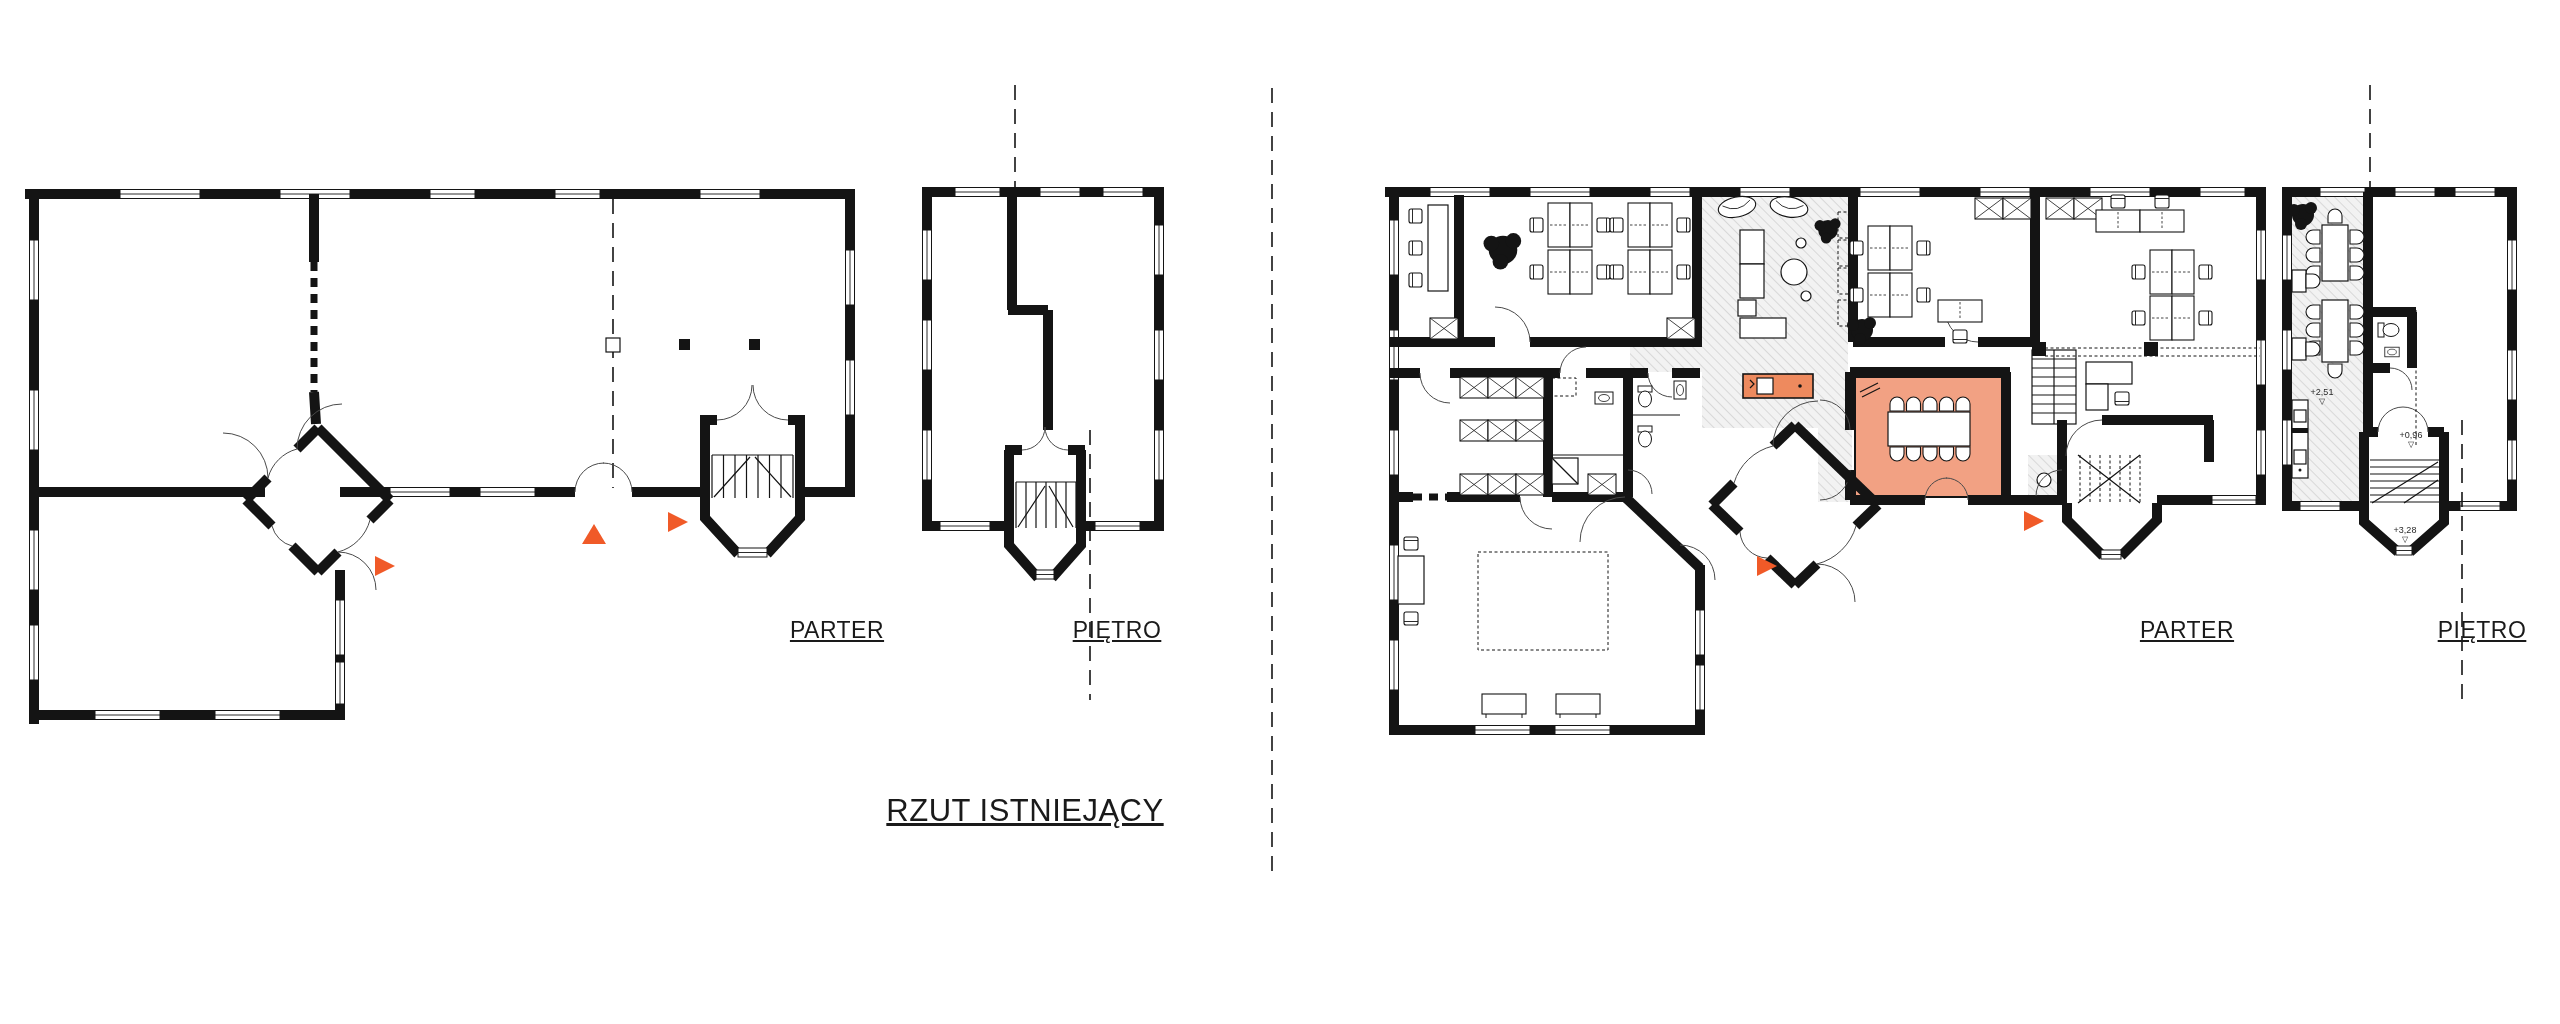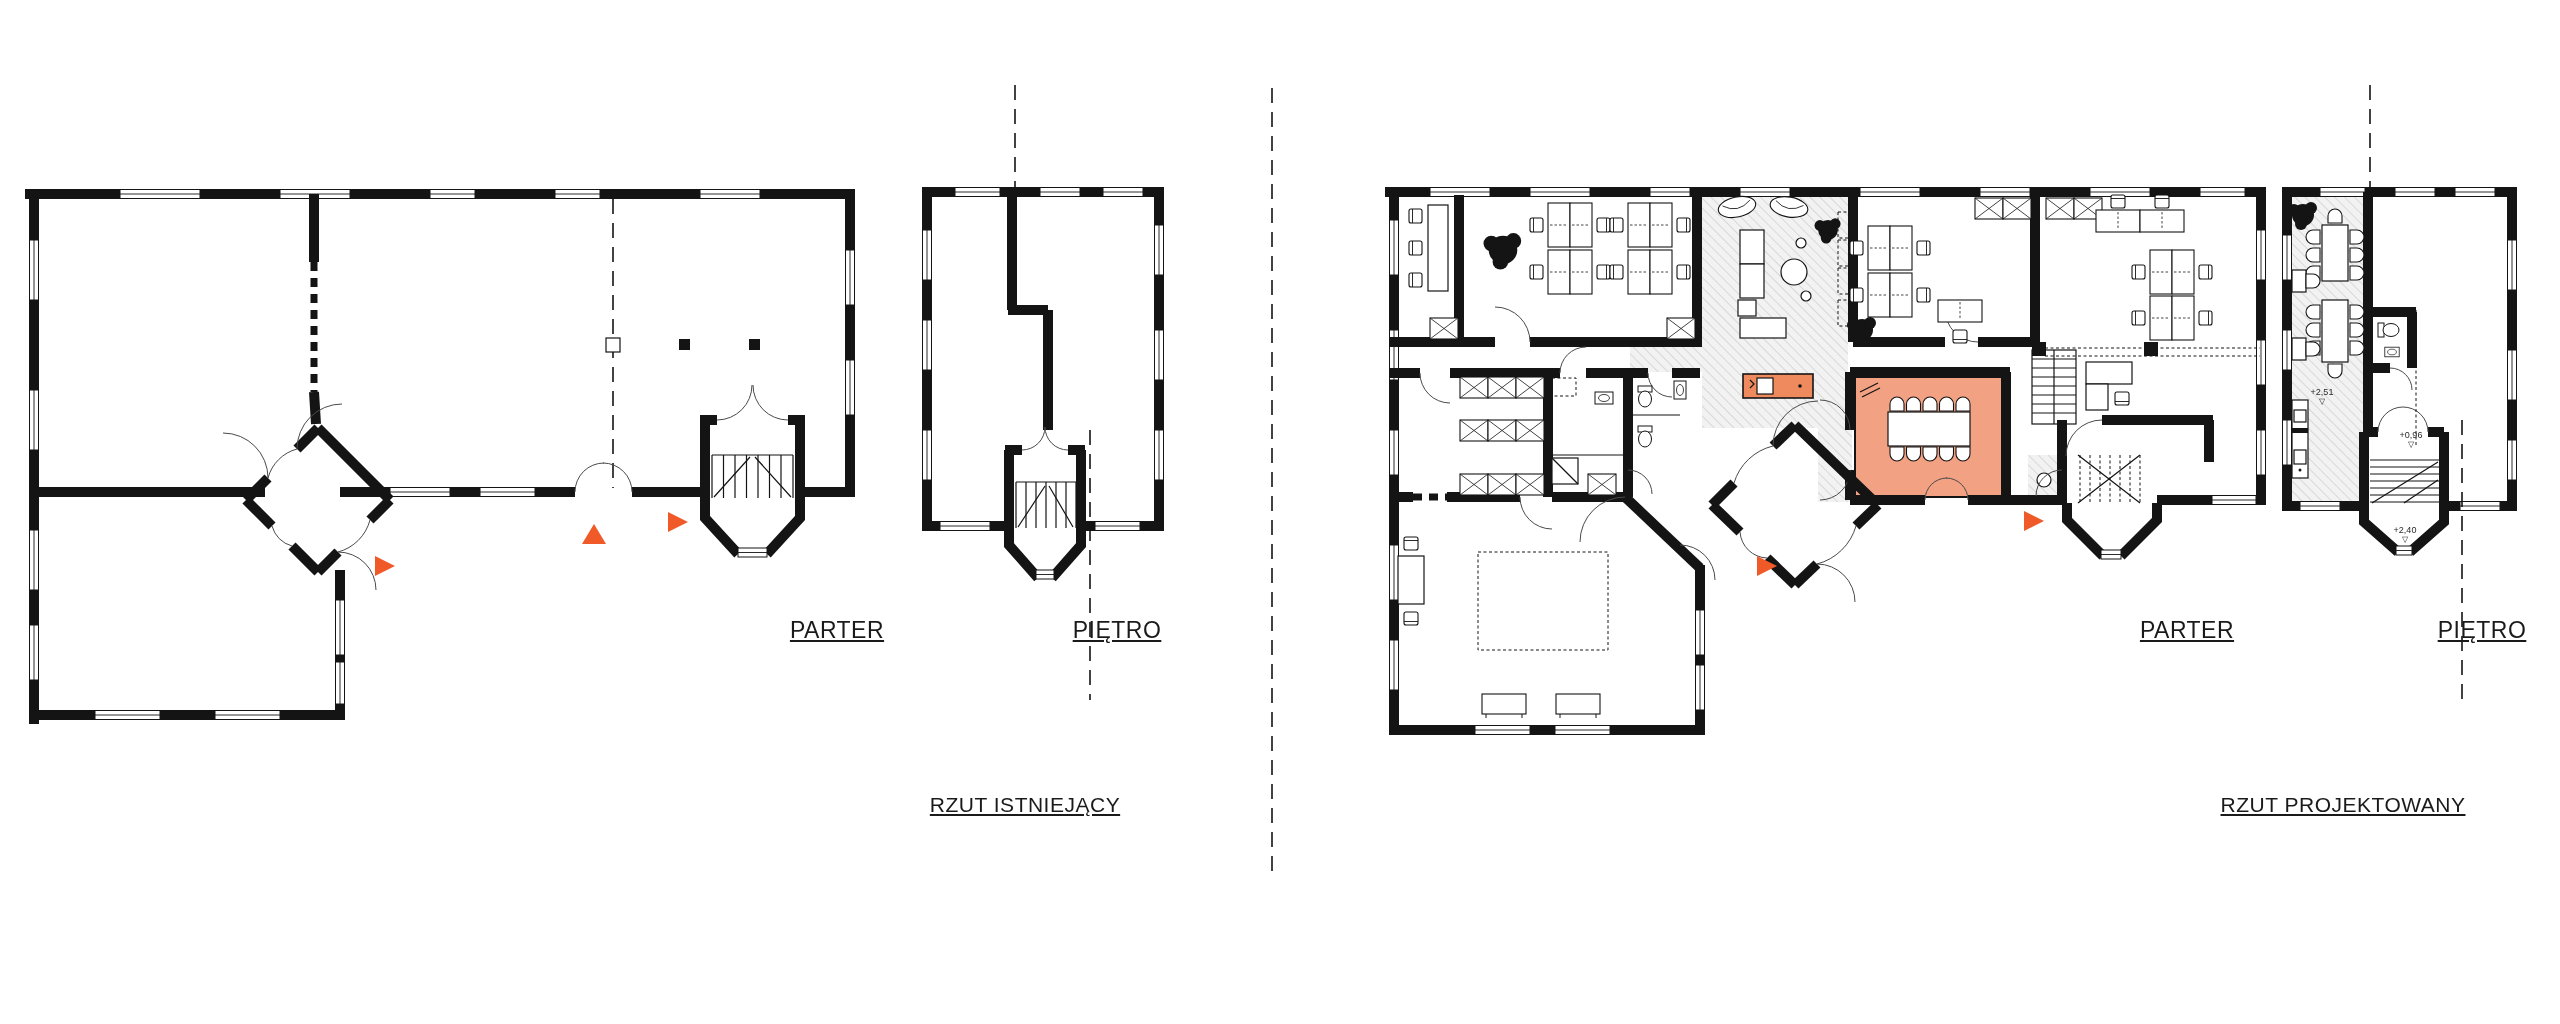--- a/index.html
+++ b/index.html
@@ -17,21 +17,21 @@
   .hat {fill:url(#hatch);stroke:none;}
   .blk {fill:#141414;stroke:none;}
   .tri {fill:var(--accent,#f05a28);stroke:none;}
   .room{fill:var(--room-fill,#f2a183);stroke:#141414;stroke-width:2;}
   .kit {fill:var(--kitchen-fill,#ee8a5e);stroke:#141414;stroke-width:1.6;}
   .win rect{fill:#ffffff;stroke:#141414;stroke-width:1;}
   .win line{stroke:#141414;stroke-width:0.9;}
   
   .lbl{position:absolute;color:var(--ink,#1a1a1a);text-align:center;white-space:nowrap;text-decoration:underline;}
   .floor-label{font-size:23px;letter-spacing:0.5px;width:130px;}
-  .plan-title{font-size:21px;letter-spacing:0.5px;width:390px;}
+  .plan-title{font-size:31px;letter-spacing:0.5px;width:390px;}
   .lvl{position:absolute;width:44px;text-align:center;font-size:9px;color:#2a2a2a;line-height:1.1;}
   .lvl .ic{display:block;font-size:8px;}
 </style>
 </head>
 <body style="background: rgb(255, 255, 255);">
 
 <div class="stage">
 
 <svg width="2560" height="1024" viewBox="0 0 2560 1024">
   <defs>
@@ -744,28 +744,27 @@
     <line class="fd" x1="2416" y1="310" x2="2416" y2="445"></line>
   </g>
 </svg>
 
 <div class="lbl floor-label" style="left:772px;top:617px;">PARTER</div>
 <div class="lbl floor-label" style="left:1052px;top:617px;">PIĘTRO</div>
 <div class="lbl plan-title" style="left:830px;top:793px;">RZUT ISTNIEJĄCY</div>
 
 <div class="lbl floor-label" style="left:2122px;top:617px;">PARTER</div>
 <div class="lbl floor-label" style="left:2417px;top:617px;">PIĘTRO</div>
-<div class="lbl plan-title" style="left:2148px;top:793px;">RZUT PROJEKTOWANY</div>
 
 <div class="lvl" style="left:2300px;top:388px;">
   <span>+2,51</span>
   <span class="ic">▽</span>
 </div>
 <div class="lvl" style="left:2389px;top:431px;">
   <span>+0,96</span>
   <span class="ic">▽</span>
 </div>
 <div class="lvl" style="left:2383px;top:526px;">
-  <span>+2,40</span>
+  <span>+3,28</span>
   <span class="ic">▽</span>
 </div>
 
 </div>
 
 </body></html>

